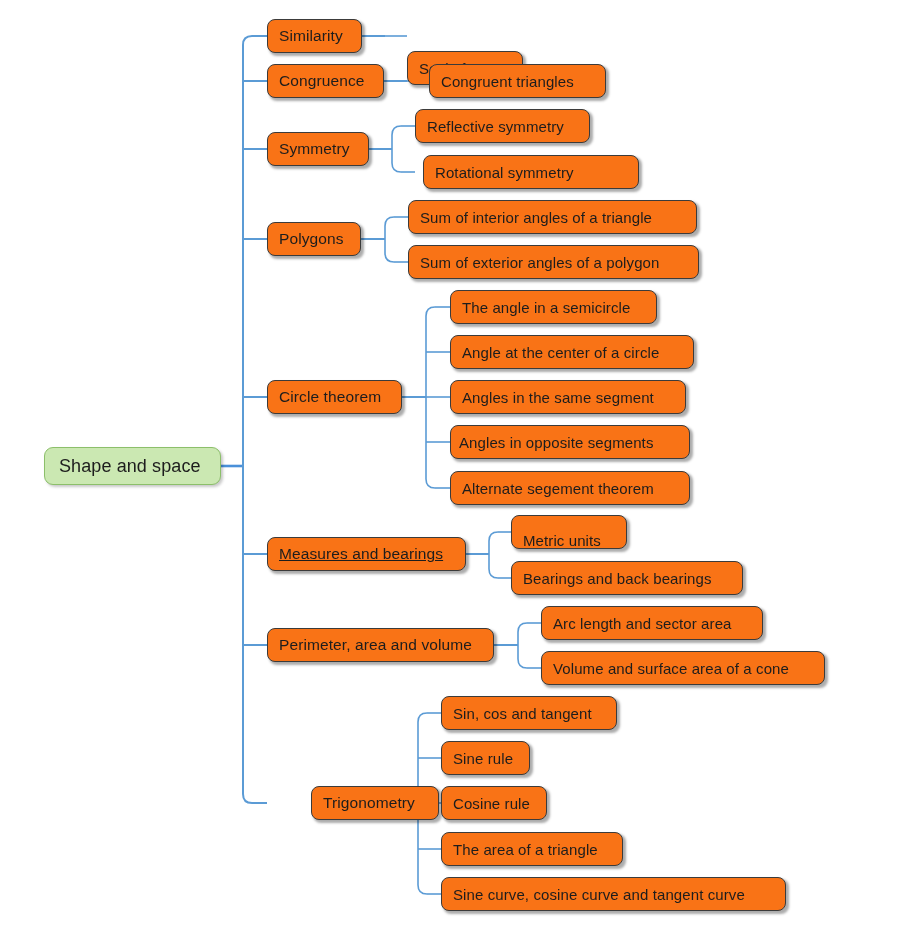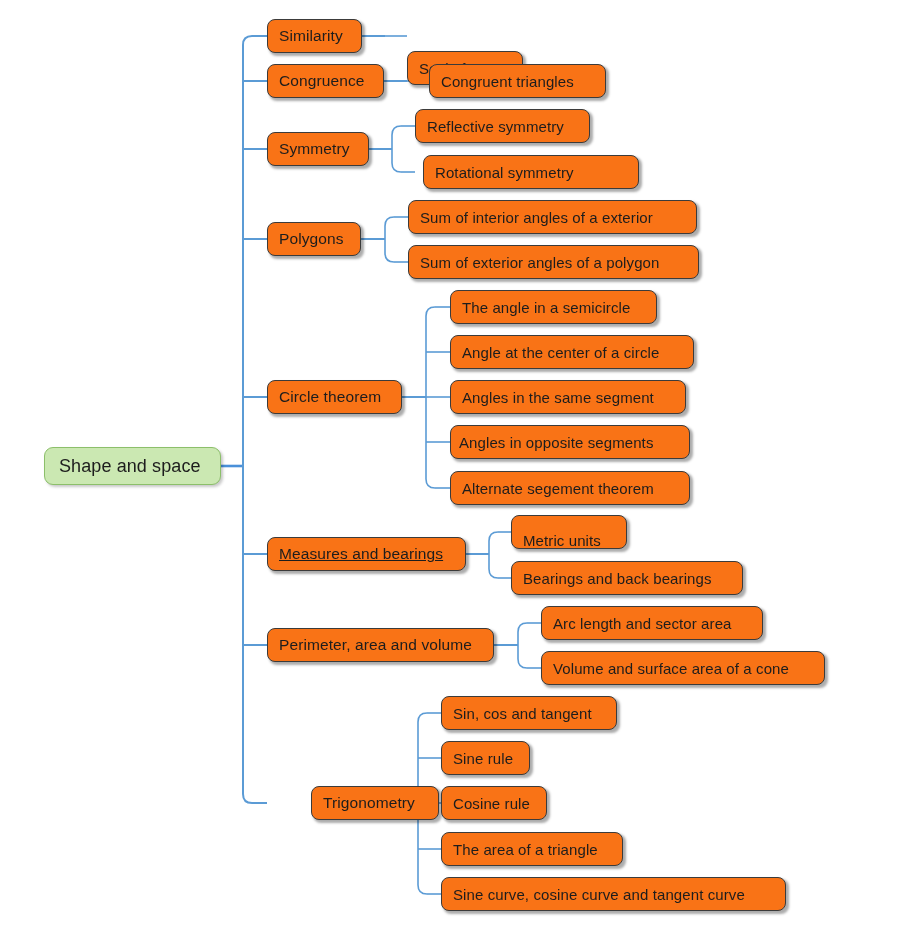--- a/index.html
+++ b/index.html
@@ -126,21 +126,21 @@
       <div class="node leaf" style="left: 415px; top: 109px; width: 175px; height: 34px;">
         <span>Reflective symmetry</span>
       </div>
       <div class="node leaf" style="left: 415px; top: 155px; width: 216px; height: 34px; margin-left: 8px;">
         <span>Rotational symmetry</span>
       </div>
       <div class="node branch" style="left: 267px; top: 222px; width: 94px; height: 34px;">
         <span>Polygons</span>
       </div>
       <div class="node leaf" style="left: 408px; top: 200px; width: 289px; height: 34px;">
-        <span>Sum of interior angles of a exterior</span>
+        <span>Sum of interior angles of a triangle</span>
       </div>
       <div class="node leaf" style="left: 408px; top: 245px; width: 291px; height: 34px;">
         <span>Sum of exterior angles of a polygon</span>
       </div>
       <div class="node branch" style="left: 267px; top: 380px; width: 135px; height: 34px;">
         <span>Circle theorem</span>
       </div>
       <div class="node leaf" style="left: 450px; top: 290px; width: 207px; height: 34px;">
         <span>The angle in a semicircle</span>
       </div>

